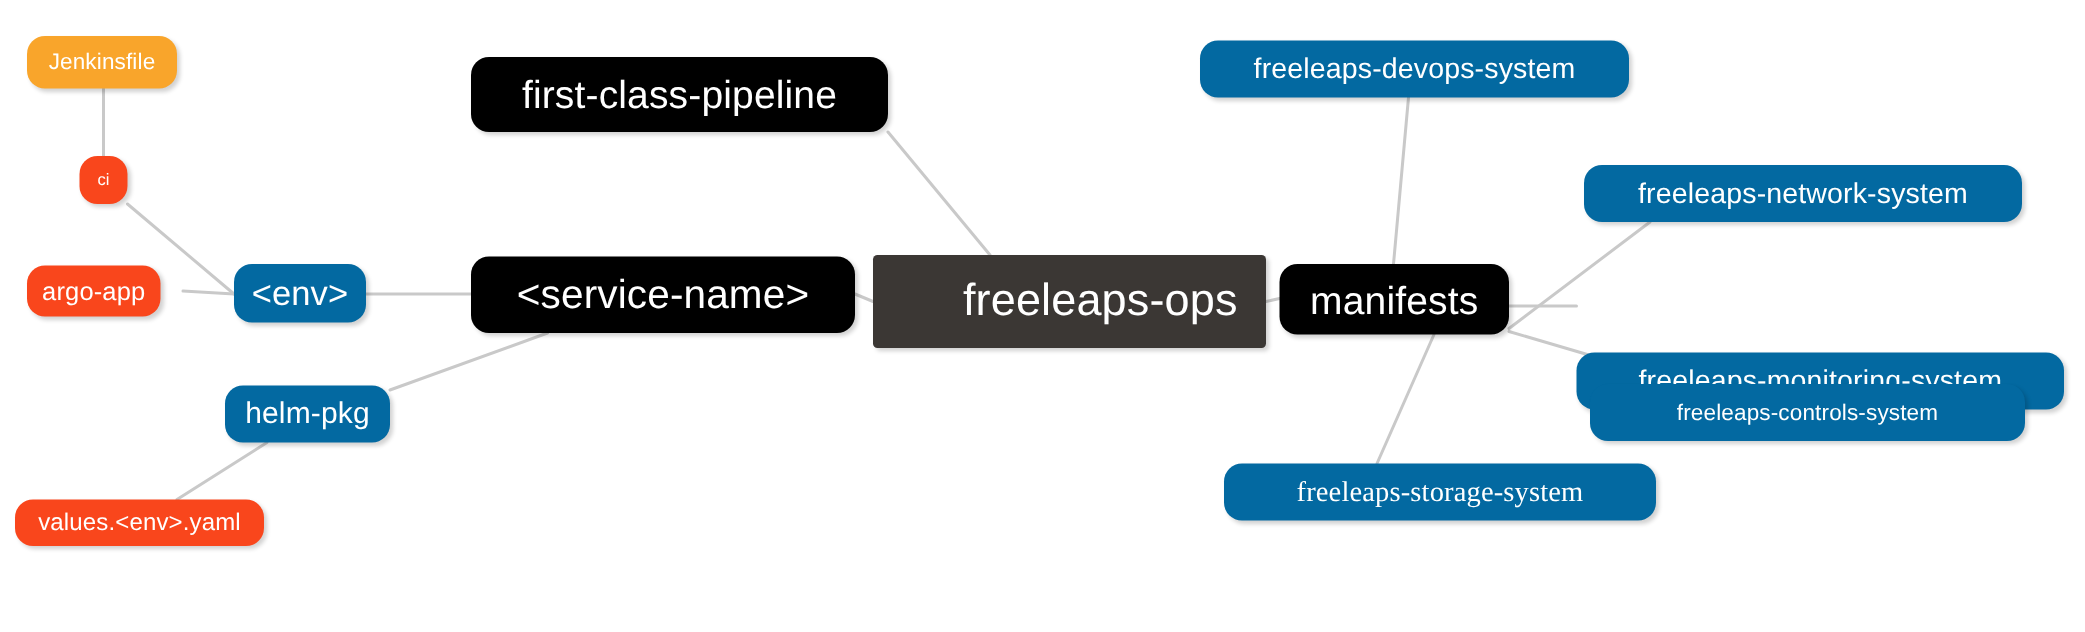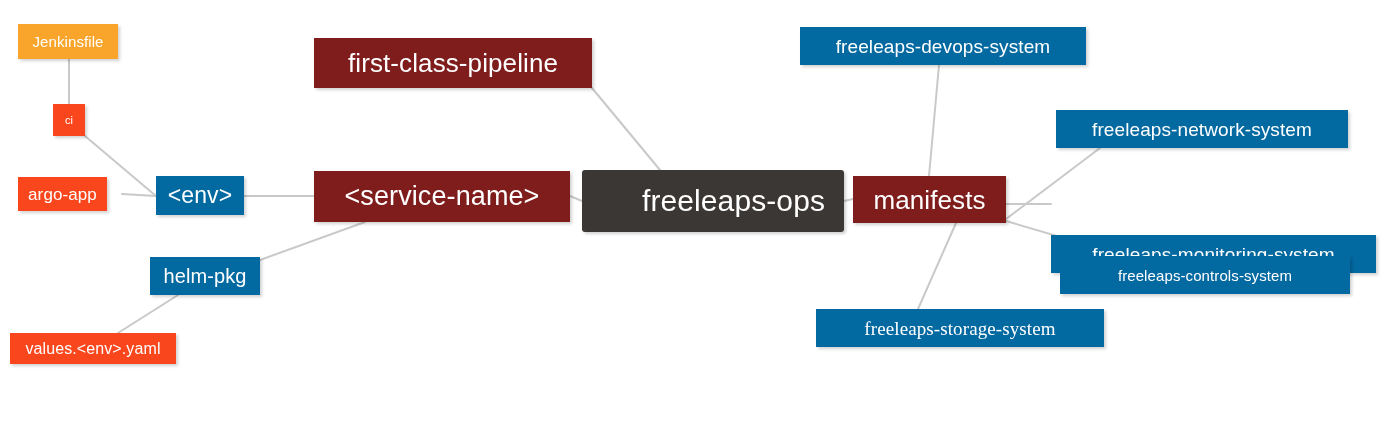--- a/index.html
+++ b/index.html
@@ -28,30 +28,30 @@
     pointer-events: none;
   }
   .node {
     position: absolute;
     box-sizing: border-box;
     display: flex;
     align-items: center;
     justify-content: center;
     color: #ffffff;
     white-space: nowrap;
-    border-radius: 0;
+    border-radius: 12px;
     box-shadow: 2px 2px 3px rgba(0,0,0,0.18);
     line-height: 1;
     letter-spacing: 0.1px;
   }
   .node.root {
     background: #3b3734;
     border-radius: 3px;
   }
-  .node.blue   { background: #7f1d1d; }
+  .node.blue   { background: #000000; }
   .node.green  { background: #0369a1; text-align: center; }
   .node.orange { background: #f9a52b; }
   .node.red    { background: #f9461c; }
 </style>
 </head>
 <body>
 
 <div id="mindmap">
   <svg id="edge-layer" viewBox="0 0 1390 421" xmlns="http://www.w3.org/2000/svg">
       <line x1="69" y1="59" x2="69" y2="104" stroke="#c9c9c9" stroke-width="2" stroke-linecap="round"></line>

